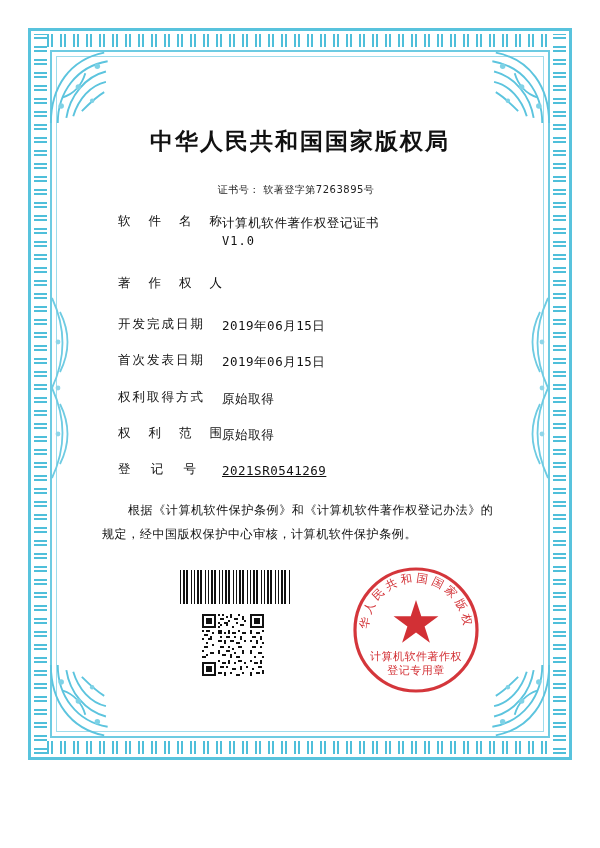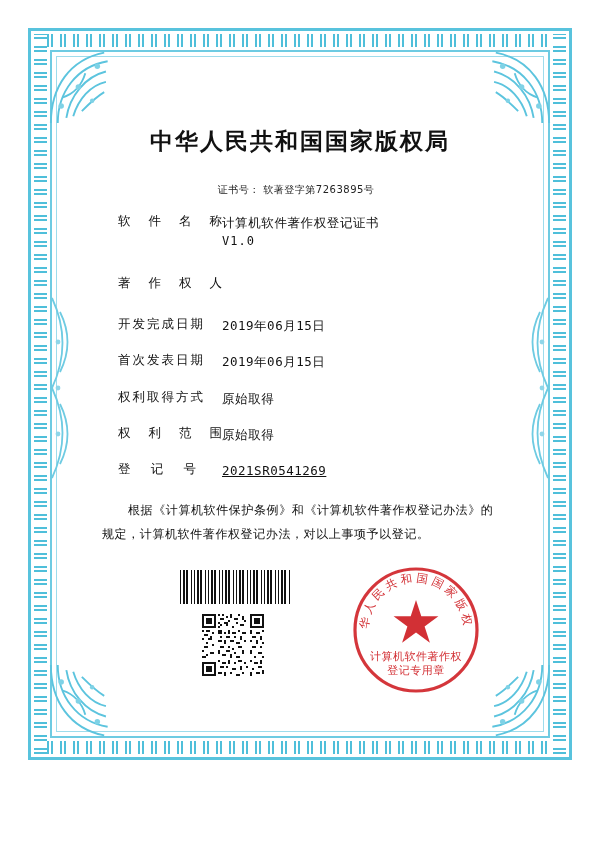--- a/index.html
+++ b/index.html
@@ -407,21 +407,21 @@
           <span>记</span>
           <span>号</span>
         </div>
         <div class="field-value mono" style="margin-left:26px;text-decoration:underline;">2021SR0541269</div>
       </div>
 
     </div>
 
     <div class="paragraph">
       <p class="indent">根据《计算机软件保护条例》和《计算机软件著作权登记办法》的</p>
-      <p>规定，计算机软件著作权登记办法，对以上事项予以登记。</p>
+      <p>规定，经中国版权保护中心审核，计算机软件保护条例。</p>
     </div>
 
     <div class="lower">
 
       <div class="barcode"></div>
 
       <div class="qr">
         <svg viewBox="0 0 31 31" width="62" height="62" shape-rendering="crispEdges">
           <rect width="31" height="31" fill="#ffffff"></rect>
           <g fill="#111111">

